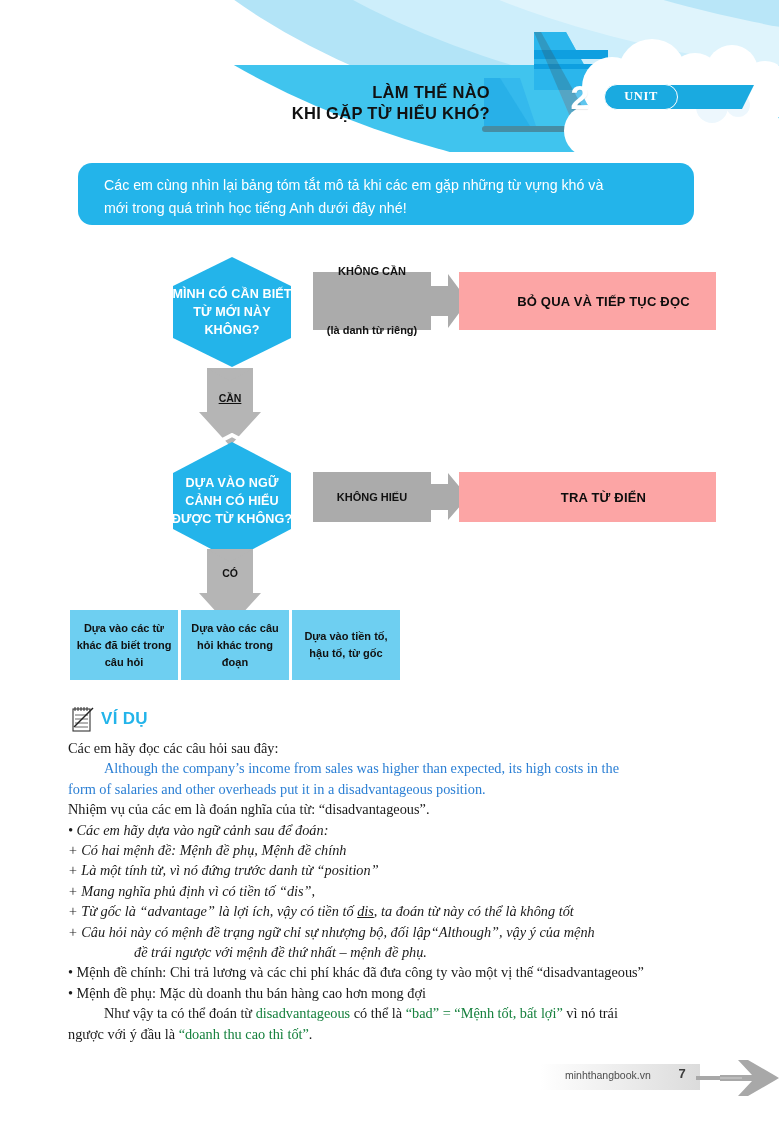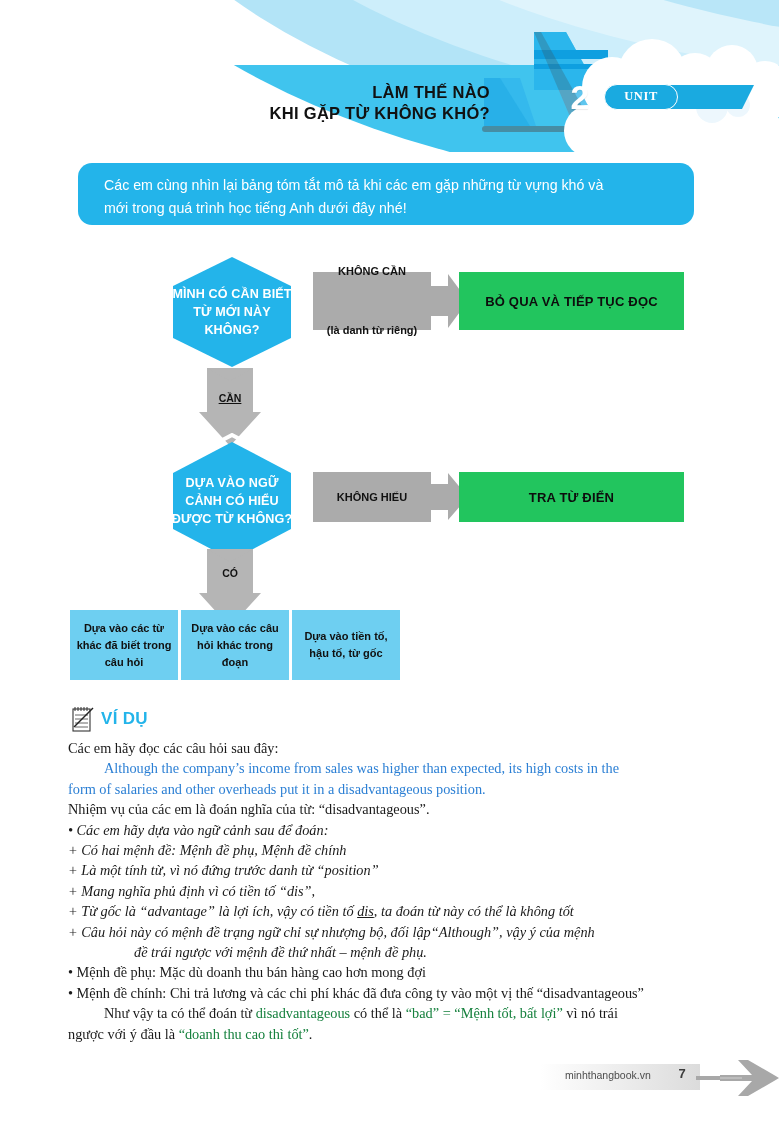--- a/index.html
+++ b/index.html
@@ -49,23 +49,23 @@
   
   .flow{position:absolute;left:0;top:240px;width:779px;height:460px;}
 
   .hex{position:absolute;width:138px;height:128px;}
   .hex svg{display:block;}
   .hex .txt{position:absolute;left:0;top:0;width:138px;height:128px;
       display:flex;align-items:center;justify-content:center;text-align:center;
       color:#fff;font-weight:bold;font-size:12.6px;line-height:18px;
       letter-spacing:.1px;padding:0 8px;box-sizing:border-box;}
 
-  .resbox{position:absolute;background:#22c55e;color:#0d0d0d;
+  .resbox{position:absolute;background:#fca5a5;color:#0d0d0d;
       font-weight:bold;font-size:13px;display:flex;align-items:center;
-      justify-content:center;letter-spacing:.2px;}
+      justify-content:center;letter-spacing:.2px;padding-left:32px;}
 
   .harrow{position:absolute;}
   .harrow .body{position:absolute;left:0;top:0;background:#ababab;}
   .harrow .txt{position:absolute;left:0;top:0;display:flex;flex-direction:column;
       align-items:center;justify-content:center;color:#111;font-weight:bold;
       font-size:11px;line-height:17px;gap:42px;}
 
   .varrow{position:absolute;}
   .varrow .vbody{position:absolute;background:#b5b5b5;}
   .varrow .vtxt{position:absolute;width:100%;text-align:center;color:#111;
@@ -144,21 +144,21 @@
       </g>
       <g fill="#eaf6fd" opacity="0.85">
         <circle cx="152" cy="72" r="16"></circle>
         <circle cx="178" cy="70" r="12"></circle>
       </g>
     </svg>
   </div>
 
   <div class="hdr-title">
     <div>LÀM THẾ NÀO</div>
-    <div>KHI GẶP TỪ KHÔNG KHÓ?</div>
+    <div>KHI GẶP TỪ HIỂU KHÓ?</div>
   </div>
 
   <div class="unit-num">2</div>
 
   <div class="unit-badge">
     <svg width="160" height="26" viewBox="0 0 160 26" style="position:absolute;left:0;top:0;">
       <polygon points="60,1 150,1 138,25 60,25" fill="#1aaae0"></polygon>
     </svg>
     <div class="pill"></div>
     <div class="lbl">UNIT</div>
@@ -264,22 +264,22 @@
   <p>Nhiệm vụ của các em là đoán nghĩa của từ: “disadvantageous”.</p>
   <p class="it">• Các em hãy dựa vào ngữ cảnh sau để đoán:</p>
   <p class="sub">+ Có hai mệnh đề: Mệnh đề phụ, Mệnh đề chính</p>
   <p class="sub">+ Là một tính từ, vì nó đứng trước danh từ “position”</p>
   <p class="sub">+ Mang nghĩa phủ định vì có tiền tố “dis”,</p>
   <p class="sub">
     <span>+ Từ gốc là “advantage” là lợi ích, vậy có tiền tố </span><span class="ul">dis</span><span>, ta đoán từ này có thể là không tốt</span>
   </p>
   <p class="sub">+ Câu hỏi này có mệnh đề trạng ngữ chỉ sự nhượng bộ, đối lập“Although”, vậy ý của mệnh</p>
   <p class="sub" style="margin-left:66px;">đề trái ngược với mệnh đề thứ nhất – mệnh đề phụ.</p>
+  <p>• Mệnh đề chính: Chi trả lương và các chi phí khác đã đưa công ty vào một vị thế “disadvantageous”</p>
   <p>• Mệnh đề phụ: Mặc dù doanh thu bán hàng cao hơn mong đợi</p>
-  <p>• Mệnh đề chính: Chi trả lương và các chi phí khác đã đưa công ty vào một vị thế “disadvantageous”</p>
   <p class="ind">
     <span>Như vậy ta có thể đoán từ </span><span class="cy">disadvantageous</span><span> có thể là </span><span class="cy">“bad”</span><span class="cy"> = </span><span class="cy">“Mệnh tốt, bất lợi”</span><span> vì nó trái</span>
   </p>
   <p>
     <span>ngược với ý đầu là </span><span class="cy">“doanh thu cao thì tốt”</span><span>.</span>
   </p>
 </div>
 
 <div class="footer">
   <div class="fade"></div>

